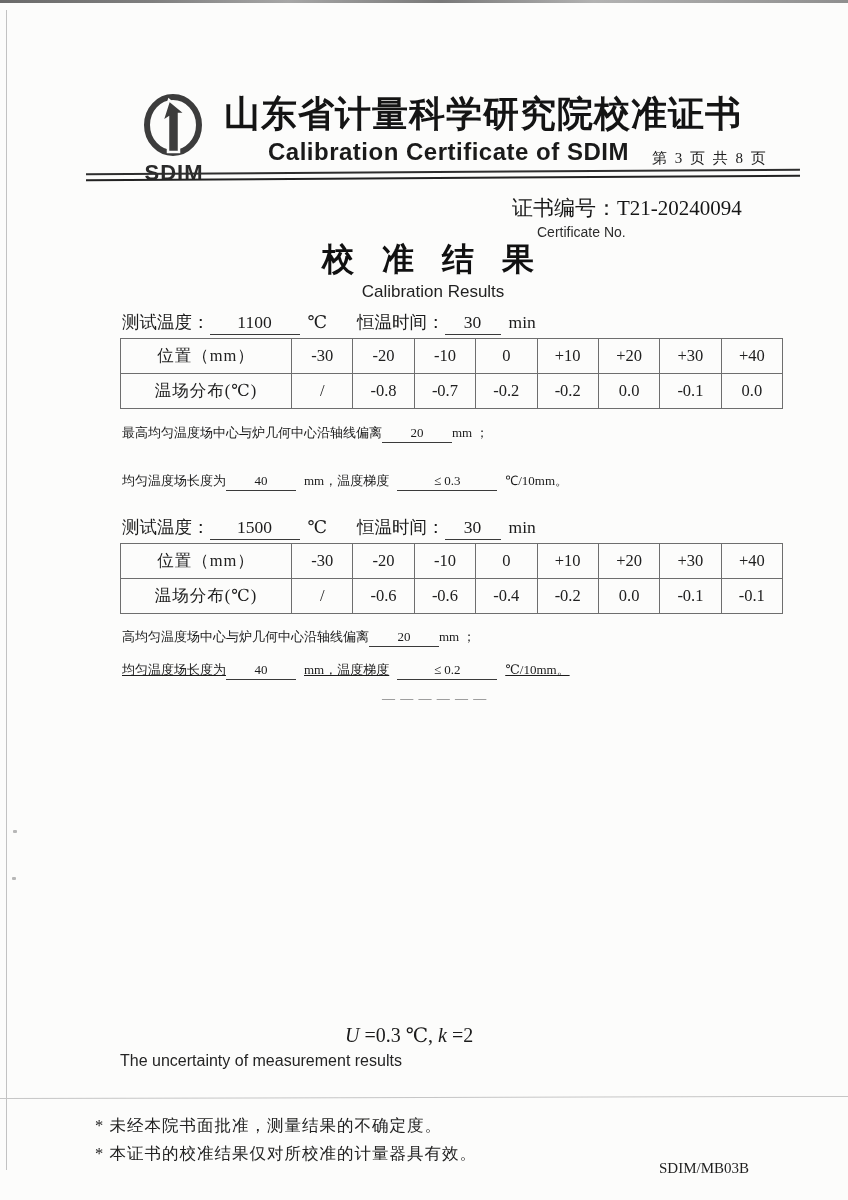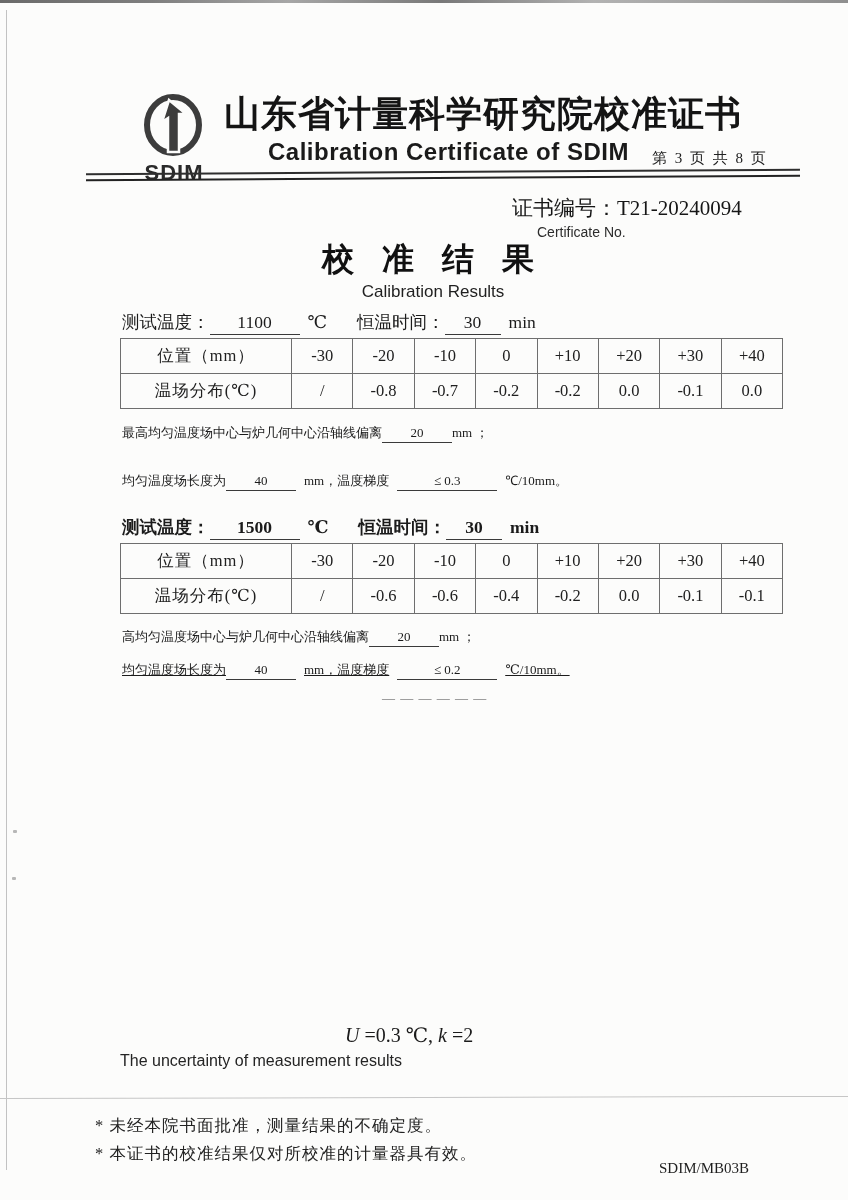--- a/index.html
+++ b/index.html
@@ -131,21 +131,21 @@
   </tbody>
     </table>
 
   <div class="abs note-line" style="top:424px;">
     <span>最高均匀温度场中心与炉几何中心沿轴线偏离</span><span class="uline u70">20</span><span>mm ；</span>
   </div>
   <div class="abs note-line" style="top:471px;font-family:Liberation Serif, serif;">
     <span>均匀温度场长度为</span><span class="uline u70">40</span><span class="gap-s">mm，温度梯度</span><span class="uline u95 gap-s">≤ 0.3</span><span class="gap-s">℃/10mm。</span>
   </div>
 
-  <div class="abs cond-line" style="top:515px;font-weight:bold;">
+  <div class="abs cond-line" style="top:515px;">
     <span>测试温度：</span><span class="uline u90">1500</span><span class="gap-s">℃</span><span class="gap-l">恒温时间：</span><span class="uline u55">30</span><span class="gap-s">min</span>
   </div>
 
   <table class="caltable" style="top:543px;">
     <tbody>
         <tr>
       <td class="rowhead">位置（mm）</td>
       <td>-30</td>
       <td>-20</td>
       <td>-10</td>

